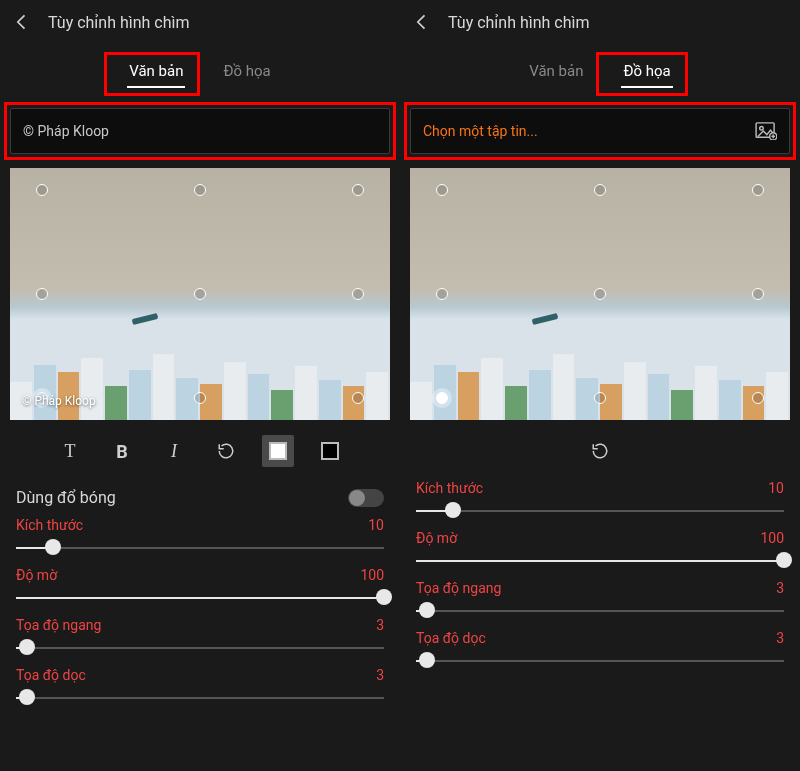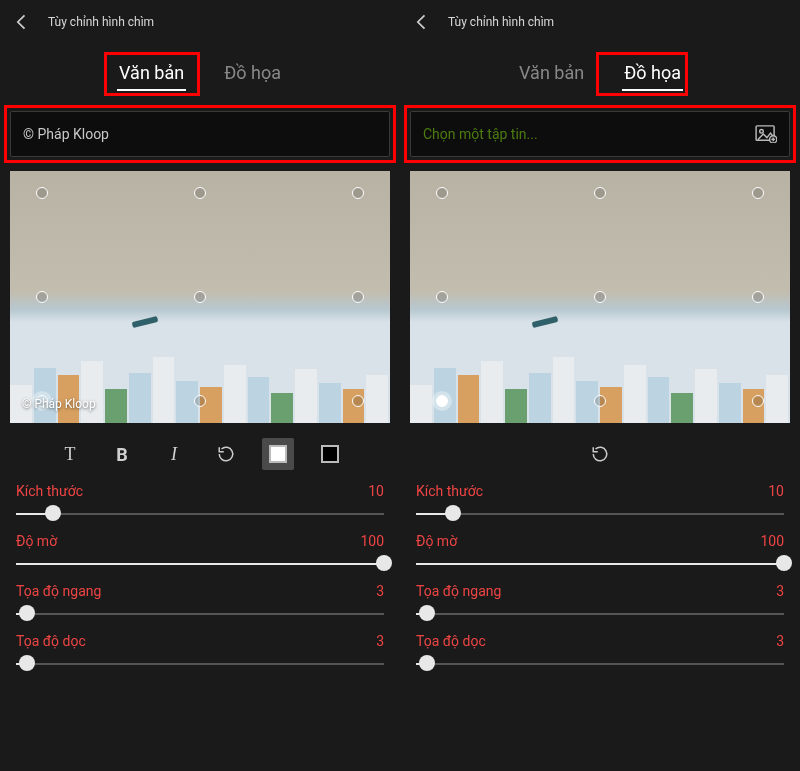--- a/index.html
+++ b/index.html
@@ -27,32 +27,32 @@
   }
   .back-arrow {
     width: 20px;
     height: 20px;
     stroke: #d0d0d0;
     fill: none;
     stroke-width: 2;
     cursor: pointer;
   }
   .header-title {
-    font-size: 12px;
+    font-size: 16px;
     color: #d8d8d8;
   }
   .tabs {
     display: flex;
     justify-content: center;
     gap: 28px;
     margin-top: 14px;
     position: relative;
   }
   .tab {
-    font-size: 18px;
+    font-size: 15px;
     color: #888;
     padding: 4px 6px 8px 6px;
     cursor: pointer;
     position: relative;
   }
   .tab.active {
     color: #fff;
   }
   .tab.active::after {
     content: "";
@@ -77,21 +77,21 @@
     border: 1px solid #3a3a3a;
     height: 46px;
     display: flex;
     align-items: center;
     padding: 0 12px;
     border-radius: 2px;
     color: #c8c8c8;
     font-size: 14px;
     justify-content: space-between;
   }
-  .input-inner.placeholder { color: #4d7c0f; }
+  .input-inner.placeholder { color: #f97316; }
   .add-image-icon { width: 22px; height: 18px; stroke: #bbb; fill: none; }
 
   .preview {
     margin: 14px 10px 0 10px;
     width: 380px;
     height: 252px;
     position: relative;
     background: linear-gradient(to bottom, #b8b2a4 0%, #c2bdaf 48%, #b8c8d0 55%, #d8e2e8 60%);
     overflow: hidden;
   }
@@ -304,20 +304,26 @@
         </svg>
     </div>
     <div class="fmt-btn sel">
         <div class="swatch white"></div>
       </div>
     <div class="fmt-btn">
         <div class="swatch black"></div>
       </div>
   </div>
 
+  <div class="toggle-row">
+    <span>Dùng đổ bóng</span>
+    <div class="toggle">
+        <div class="toggle-knob"></div>
+      </div>
+  </div>
 
   <div>
     <div class="slider-group">
       <div class="slider-head">
           <span>Kích thước</span>
           <span>10</span>
         </div>
       <div class="slider-track">
           <div class="slider-line"></div>
           <div class="slider-fill" style="width:10%"></div>

